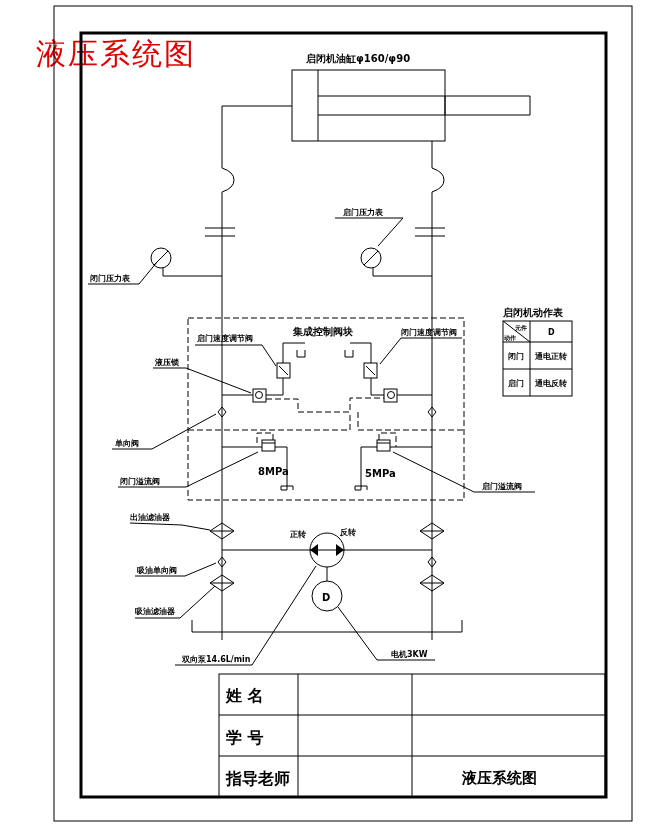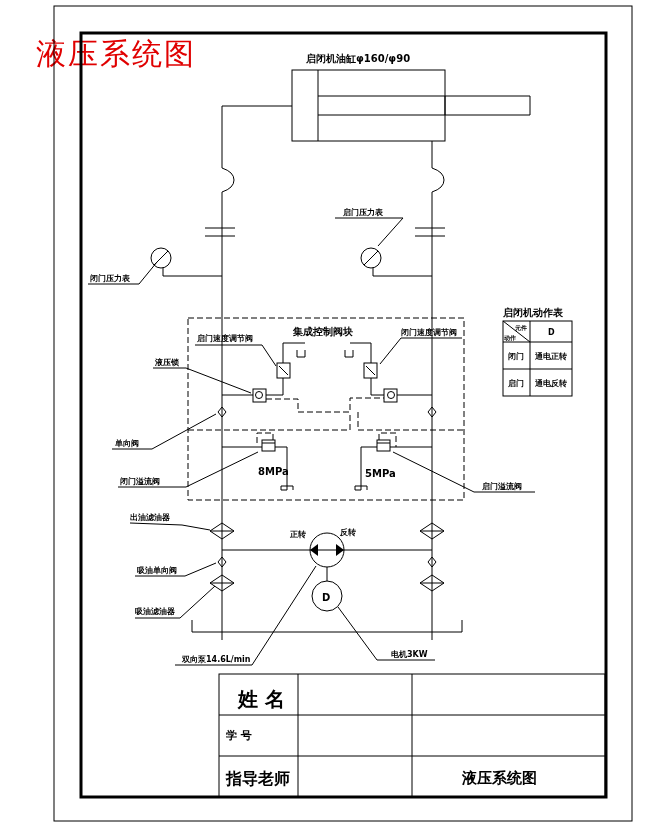--- a/index.html
+++ b/index.html
@@ -200,16 +200,16 @@
 
   <g>
     <rect x="219" y="674" width="386" height="123" class="ln"></rect>
     <line x1="298" y1="674" x2="298" y2="797" class="ln"></line>
     <line x1="412" y1="674" x2="412" y2="797" class="ln"></line>
     <line x1="219" y1="715" x2="605" y2="715" class="ln"></line>
     <line x1="219" y1="756" x2="605" y2="756" class="ln"></line>
   </g>
 </svg>
 
-<div class="tb" style="left:238px;top:686px;font-size:20px;">姓  名</div>
-<div class="tb" style="left:226px;top:728px;font-size:11px;">学  号</div>
+<div class="tb" style="left:226px;top:686px;font-size:16px;">姓  名</div>
+<div class="tb" style="left:226px;top:728px;font-size:16px;">学  号</div>
 <div class="tb" style="left:226px;top:769px;font-size:16px;font-family:Liberation Serif, serif;">指导老师</div>
 <div class="tb" style="left:462px;top:769px;font-size:15px;">液压系统图</div>
 
 </body></html>

